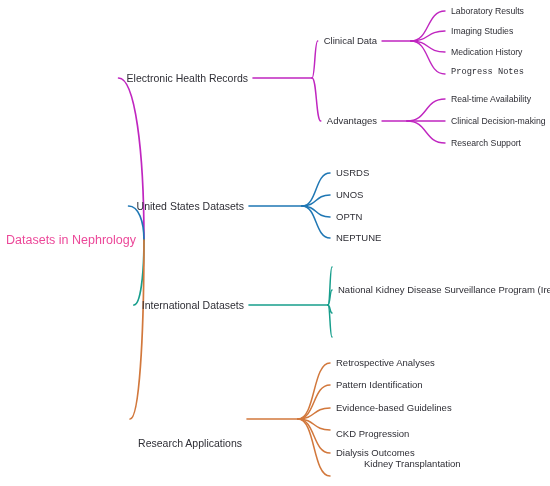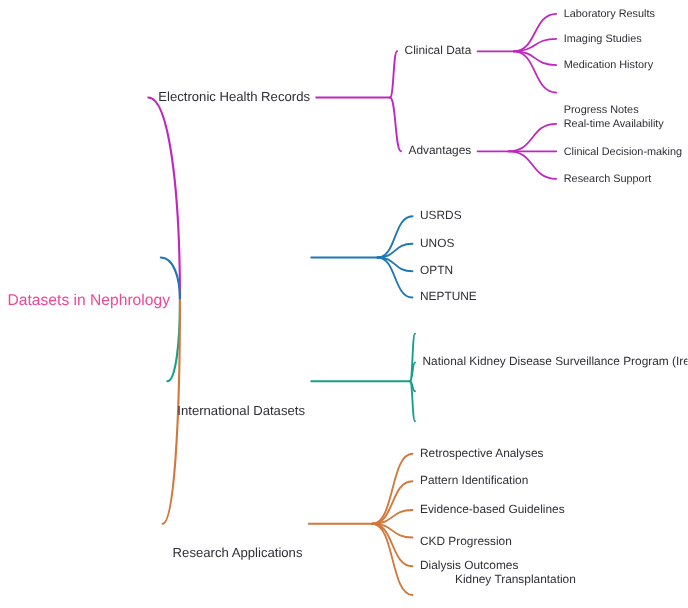--- a/index.html
+++ b/index.html
@@ -88,30 +88,31 @@
       <path d="M 298 419 C 315.6 419, 312.4 430, 330 430" fill="none" stroke="#d2783c" stroke-width="1.5" stroke-linecap="round"></path>
       <path d="M 298 419 C 315.6 419, 312.4 453, 330 453" fill="none" stroke="#d2783c" stroke-width="1.5" stroke-linecap="round"></path>
       <path d="M 298 419 C 315.6 419, 312.4 476, 330 476" fill="none" stroke="#d2783c" stroke-width="1.5" stroke-linecap="round"></path>
     </svg>
 <div class="node root" style="top: 240px; left: 6.03125px;">Datasets in Nephrology</div>
     <div class="node level1 anchor-right" style="top: 78px; right: 302px;">Electronic Health Records</div>
     <div class="node level2 anchor-right" style="top: 41px; right: 173px;">Clinical Data</div>
     <div class="node level3" style="top: 11px; left: 451px;">Laboratory Results</div>
     <div class="node level3" style="top: 31px; left: 451px;">Imaging Studies</div>
     <div class="node level3" style="top: 52px; left: 451px;">Medication History</div>
-    <div class="node level3" style="top: 88px; left: 451px;">Progress Notes</div>
+    <div class="node level3" style="top: 72px; left: 451px; font-family: Liberation Mono, monospace;">Progress Notes</div>
     <div class="node level2 anchor-right" style="top: 121px; right: 173px;">Advantages</div>
     <div class="node level3" style="top: 99px; left: 451px;">Real-time Availability</div>
     <div class="node level3" style="top: 121px; left: 451px;">Clinical Decision-making</div>
     <div class="node level3" style="top: 143px; left: 451px;">Research Support</div>
+    <div class="node level1 anchor-right" style="top: 206px; right: 306px;">United States Datasets</div>
     <div class="node level2" style="top: 173px; left: 336px;">USRDS</div>
     <div class="node level2" style="top: 195px; left: 336px;">UNOS</div>
     <div class="node level2" style="top: 217px; left: 336px;">OPTN</div>
     <div class="node level2" style="top: 238px; left: 336px;">NEPTUNE</div>
-    <div class="node level1 anchor-right" style="top: 305px; right: 306px; margin-top: 24px;">International Datasets</div>
+    <div class="node level1 anchor-right" style="top: 305px; right: 306px;">International Datasets</div>
     <div class="node level2" style="top: 290px; left: 338px;">National Kidney Disease Surveillance Program (Ireland)</div>
     <div class="node level1 anchor-right" style="top: 443px; right: 308px; text-align: right;">Research Applications</div>
     <div class="node level2" style="top: 363px; left: 336px;">Retrospective Analyses</div>
     <div class="node level2" style="top: 385px; left: 336px;">Pattern Identification</div>
     <div class="node level2" style="top: 408px; left: 336px;">Evidence-based Guidelines</div>
     <div class="node level2" style="top: 434px; left: 336px;">CKD Progression</div>
     <div class="node level2" style="top: 453px; left: 336px;">Dialysis Outcomes</div>
     <div class="node level2" style="top: 464px; left: 336px; padding-left: 28px;">Kidney Transplantation</div>
   </div>
 

